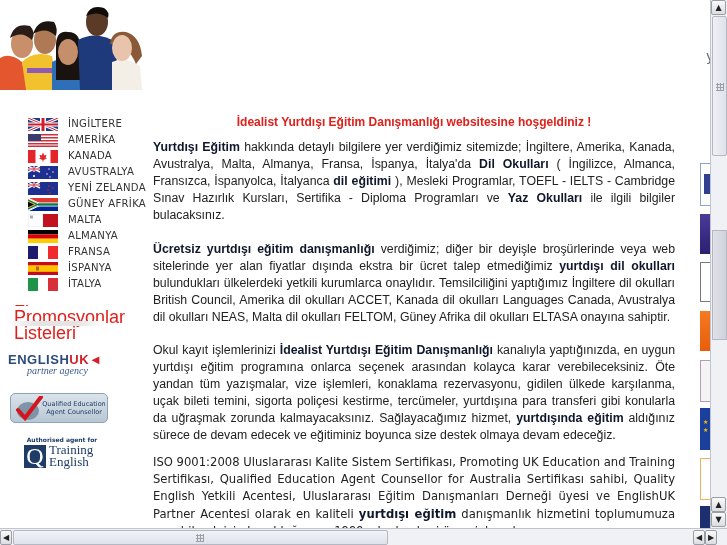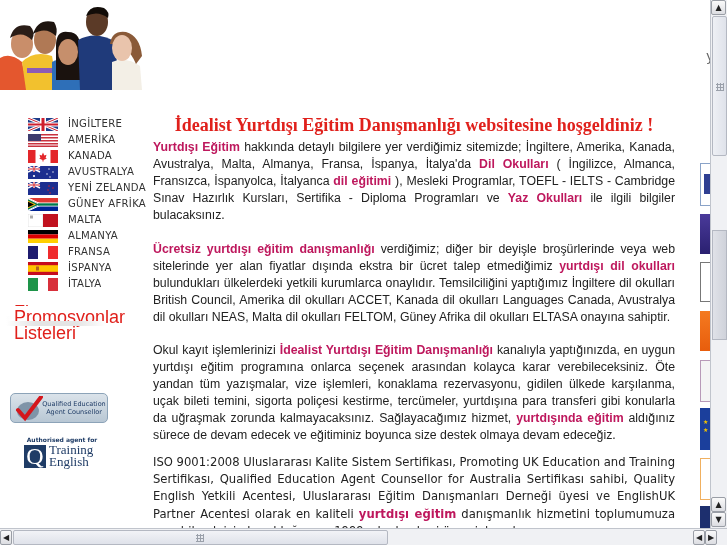--- a/index.html
+++ b/index.html
@@ -46,25 +46,25 @@
 
   #quality { position: absolute; left: 22px; top: 436px; width: 80px; height: 40px; }
   #quality .qa-top { font-family: "DejaVu Sans", sans-serif; font-weight: bold; font-size: 6px; color: #1f3c66; text-align: center; }
   #quality .qa-q { position: absolute; left: 2px; top: 9px; width: 22px; height: 23px; background: #1f3c66; color: #fff;
     font-family: "Liberation Serif", serif; font-size: 24px; line-height: 23px; text-align: center; }
   #quality .qa-words { position: absolute; left: 27px; top: 8px; font-family: "Liberation Serif", serif; font-size: 13px;
     line-height: 12px; color: #1f3c66; }
 
   
   #main { position: absolute; left: 153px; top: 112px; width: 522px; }
-  #welcome { position: absolute; left: 0; top: 3px; width: 522px; text-align: center; font-family: Liberation Serif, serif;
-    font-weight: bold; font-size: 18px; color: #e0201b; }
+  #welcome { position: absolute; left: 0; top: 3px; width: 522px; text-align: center; font-family: Liberation Sans, sans-serif;
+    font-weight: bold; font-size: 12px; color: #e0201b; }
   .para { position: absolute; left: 0; width: 522px; font-family: "Liberation Sans", sans-serif; font-size: 12.3px;
     line-height: 17px; color: #222; text-align: justify; }
-  .para b { color: #be185d; }
+  .para b { color: #0f172a; }
   #para4 { font-family: "DejaVu Sans", sans-serif; font-size: 11.6px; line-height: 17.2px; }
 
   
   .ad { position: absolute; left: 700px; width: 12px; }
 
   
   #vscroll { position: absolute; left: 710px; top: 0; width: 17px; height: 528px; background: #f0f1f4; border-left: 1px solid #c0c4cc; }
   .sb-btn { position: absolute; width: 15px; height: 15px; background: linear-gradient(#fafafa, #dcdde2);
     border: 1px solid #9a9ea6; border-radius: 2px; font-size: 8px; line-height: 13px; text-align: center; color: #222; cursor: pointer; }
   #vthumb { position: absolute; left: 1px; top: 16px; width: 15px; height: 140px; background: linear-gradient(to right, #eef0f5, #dfe2ea);
@@ -244,20 +244,24 @@
     </div>
 
     <div class="side-link" style="top:189px">
       <span>Fiyat Listeleri</span>
     </div>
     <div class="side-link" style="top:194px">
       <span>Promosyonlar</span>
     </div>
   </div>
 
+  <div id="englishuk">
+    <div class="eu-top"><span>ENGLISH</span><b>UK</b><span style="color:#d42027;">◄</span></div>
+    <div class="eu-sub">partner agency</div>
+  </div>
 
   <div id="qeac">
     <svg style="position:absolute;left:4px;top:2px" width="28" height="26" viewBox="0 0 28 26">
       <ellipse cx="13" cy="15" rx="11" ry="9" fill="#7f94a8"></ellipse>
       <path d="M3 14 L10 22 L26 1" fill="none" stroke="#d4161c" stroke-width="4" stroke-linecap="round"></path>
     </svg>
     <div class="qtext">
       <div>Qualified Education</div>
       <div>Agent Counsellor</div>
     </div>

